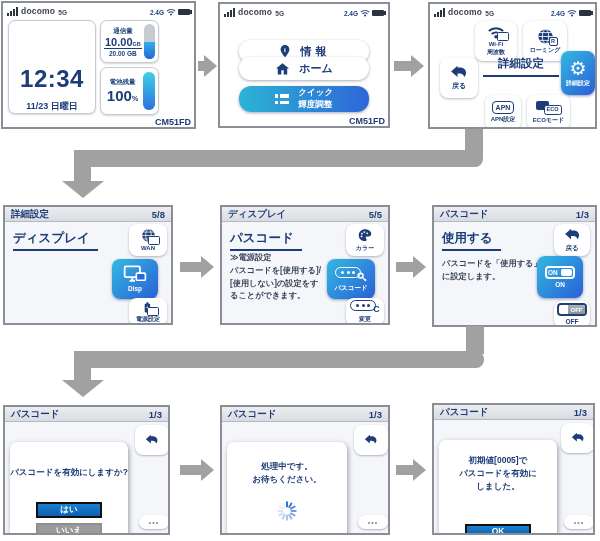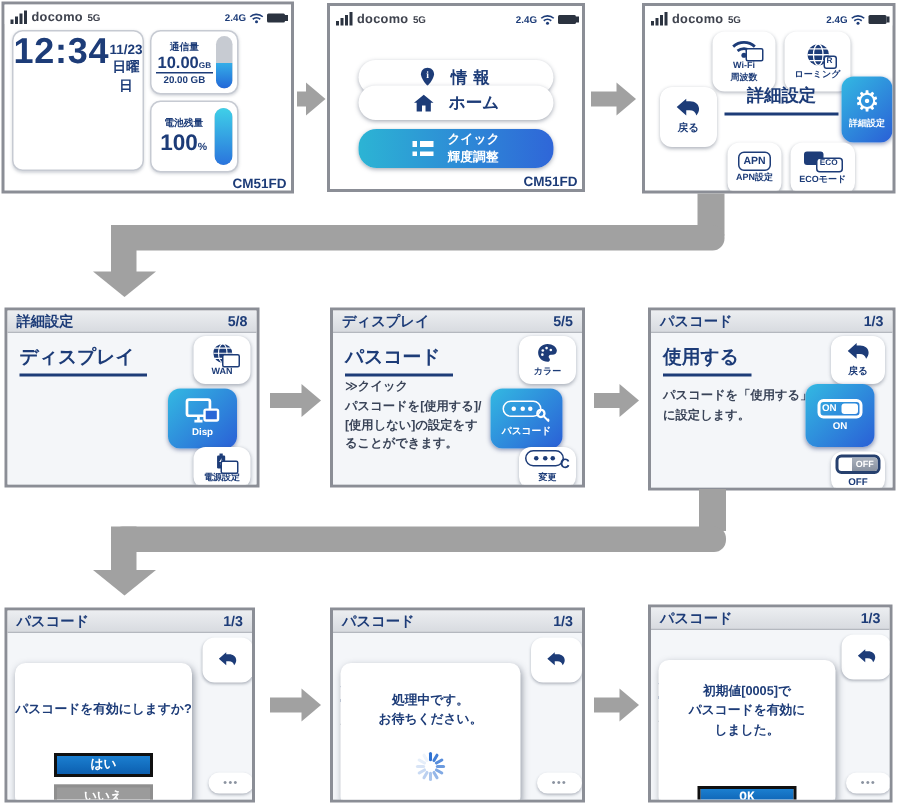--- a/index.html
+++ b/index.html
@@ -82,21 +82,21 @@
   
   .sec-title{position:absolute;left:8px;top:8px;font-size:12.5px;font-weight:bold;color:#1d3c78;
     border-bottom:2px solid #1d3c78;padding:0 8px 2px 0;display:inline-block;}
   .para{position:absolute;left:8px;width:104px;font-size:8.2px;font-weight:bold;color:#3a4458;line-height:1.55;white-space:pre-line;}
   .s3title{position:absolute;left:53px;top:39px;width:76px;text-align:center;font-size:11.5px;font-weight:bold;
     color:#1d3c78;border-bottom:2px solid #1d3c78;padding-bottom:4px;}
   
   .dlg{position:absolute;left:5px;top:20px;width:118px;height:96px;background:#fff;border-radius:7px;
     box-shadow:1px 2px 5px rgba(50,60,80,.5);display:flex;flex-direction:column;align-items:center;}
   .dmsg{white-space:pre-line;text-align:center;font-size:8.5px;font-weight:bold;color:#1d3c78;line-height:1.5;}
-  .bbtn{display:flex;align-items:center;justify-content:center;font-weight:bold;color:#fff;font-size:8.5px;box-sizing:content-box;font-family:Liberation Mono, monospace;}
+  .bbtn{display:flex;align-items:center;justify-content:center;font-weight:bold;color:#fff;font-size:8.5px;box-sizing:content-box;}
   .yes,.okb{width:62px;height:13px;background:linear-gradient(#1b7fd0,#0c5fb0);border:2px solid #101010;}
   .no{width:62px;height:13px;background:#9b9b9b;border:2px solid #8f8f8f;}
   .rem-title{position:absolute;left:5px;top:28px;width:7px;height:16px;overflow:hidden;white-space:nowrap;
     font-size:12px;font-weight:bold;color:#1d3c78;border-bottom:2px solid #1d3c78;}
   .rem-body{position:absolute;left:5px;top:52px;width:6px;height:30px;overflow:hidden;
     font-size:8.5px;font-weight:bold;color:#3a4458;white-space:pre-line;line-height:1.5;}
   .rem-tile{position:absolute;background:#fff;border-radius:8px;box-shadow:0 1px 2px rgba(70,80,100,.4);
     display:flex;align-items:center;justify-content:center;overflow:hidden;}
   .rdots{font-size:7px;letter-spacing:1px;color:#8b93a0;font-weight:bold;}
   
@@ -129,21 +129,21 @@
             <g fill="none" stroke="#1d3c78" stroke-width="2.6">
               <path d="M2 7a15 15 0 0 1 20 0"></path>
               <path d="M6 11a9.5 9.5 0 0 1 12 0"></path>
             </g>
             <circle cx="12" cy="15" r="2.4" fill="#1d3c78"></circle>
           </svg>
         <span class="batt"></span>
       </span>
     </div>
     <div class="sbody">
-      <div class="card" style="left:5px;top:4px;width:88px;height:94px;display:flex;justify-content:space-between">
+      <div class="card" style="left:5px;top:4px;width:88px;height:94px;display:flex;flex-direction:column;justify-content:flex-end">
         <div class="time">12:34</div>
         <div class="date">11/23 日曜日</div>
       </div>
       <div class="card" style="left:97px;top:4px;width:59px;height:43px;display:flex;align-items:center;padding:2px 3px;gap:2px">
         <div style="flex:1;display:flex;flex-direction:column;align-items:center">
           <div class="dlabel">通信量</div>
           <div class="used"><span>10.00</span><b>GB</b></div>
           <div class="total">20.00 GB</div>
         </div>
         <div class="gauge" style="height:35px">
@@ -336,21 +336,21 @@
     </div>
   </div>
 
   <div class="screen" id="s5" style="left:220px;top:205px;width:170px;height:120px">
     <div class="hdr">
       <span>ディスプレイ</span>
       <span>5/5</span>
     </div>
     <div class="hbody">
       <div class="sec-title">パスコード</div>
-      <div class="para" style="top:30px">≫クイック</div>
+      <div class="para" style="top:30px">≫電源設定</div>
       <div class="para" style="top:43px">パスコードを[使用する]/
 [使用しない]の設定をす
 ることができます。</div>
       <div class="tile" style="left:124px;top:2px;width:38px;height:32px">
         <svg width="16" height="15" viewBox="0 0 24 24">
             <path d="M12 2C6.5 2 2 6 2 11.5 2 17 6.5 21 12 21c1.6 0 2.6-1 2.6-2.2 0-.6-.25-1.1-.7-1.6-.4-.45-.65-.9-.65-1.45 0-1.2 1-2.05 2.2-2.05H17c3 0 5-1.7 5-4.6C22 5.6 17.5 2 12 2z" fill="#1d3c78"></path>
             <g fill="#fff">
               <circle cx="7" cy="9" r="1.4"></circle>
               <circle cx="11" cy="6.5" r="1.4"></circle>
               <circle cx="15.5" cy="8.5" r="1.4"></circle>

